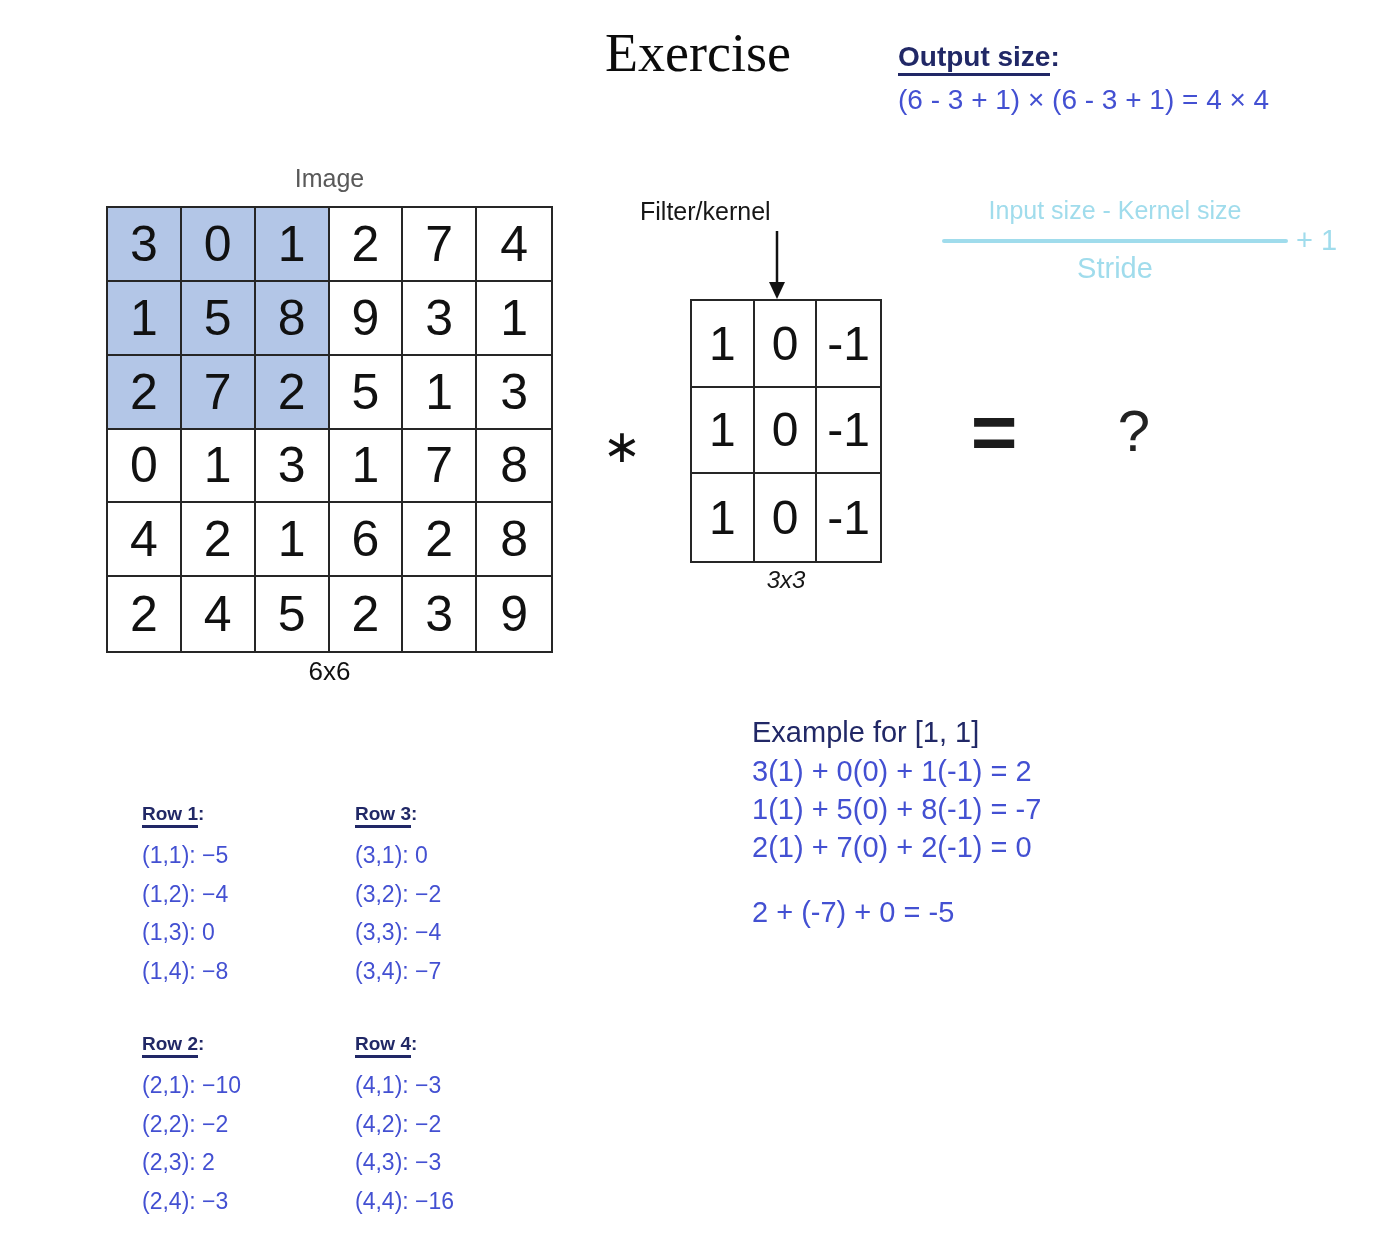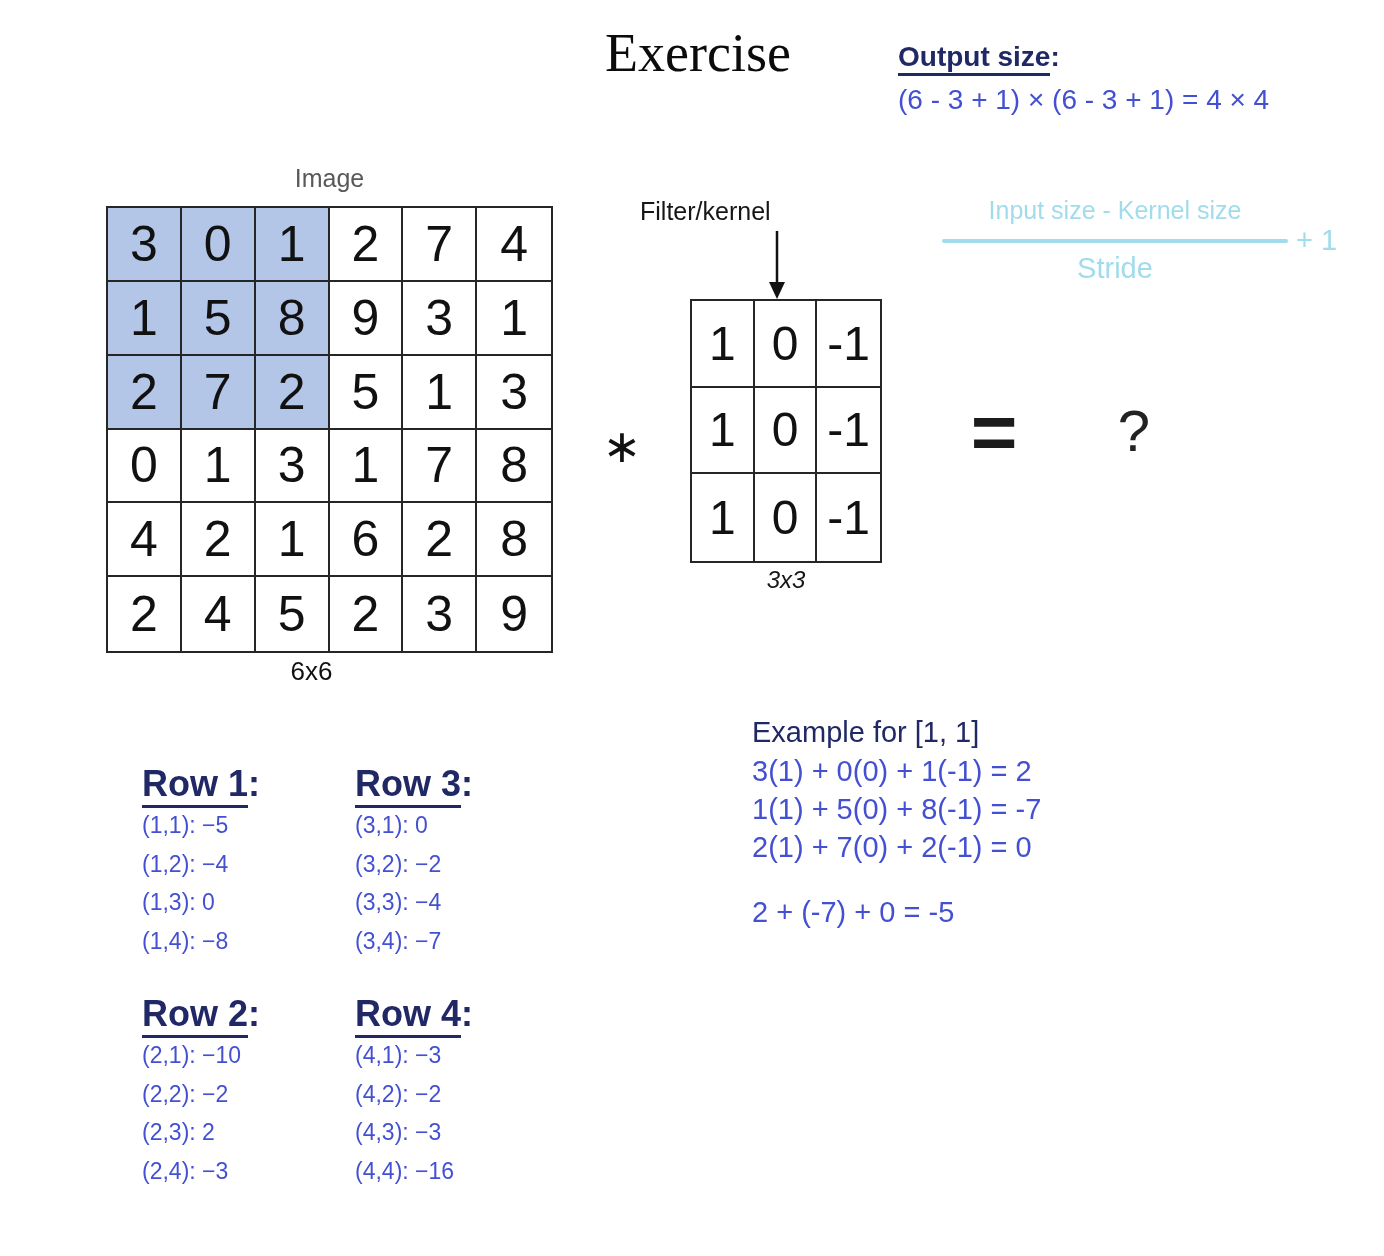--- a/index.html
+++ b/index.html
@@ -28,21 +28,21 @@
     border:2px solid #262626; box-sizing:border-box; background:#fff;
   }
   .cell {
     display:flex; align-items:center; justify-content:center;
     border-right:2px solid #262626; border-bottom:2px solid #262626;
     font-size:50px; color:#111; box-sizing:border-box;
   }
   .image-grid .cell:nth-child(6n) { border-right:none; }
   .image-grid .cell:nth-child(n+31) { border-bottom:none; }
   .cell.hl { background:var(--hl); }
-  .image-size { position:absolute; left:88px; top:656px; width:447px; text-align:center;
+  .image-size { position:absolute; left:106px; top:656px; width:447px; text-align:center;
     font-size:26px; color:#111; }
 
   
   .star { position:absolute; left:596px; top:404px; width:52px; height:84px;
     display:flex; align-items:center; justify-content:center;
     font-family:"DejaVu Sans", sans-serif; font-size:46px; color:#111; }
 
   
   .filter-label { position:absolute; left:640px; top:197px; width:292px; text-align:left;
     font-size:25px; color:#161616; white-space:nowrap; }
@@ -81,21 +81,21 @@
   .ex-title { font-size:29px; color:var(--navy); line-height:40px; }
   .ex-line { font-size:29px; color:var(--accent); line-height:38px; white-space:nowrap; }
   .ex-sum { margin-top:30px; font-size:29px; color:var(--accent); white-space:nowrap; }
 
   
   .res-block { position:absolute; }
   .rb1 { left:142px; top:764px; }
   .rb3 { left:355px; top:764px; }
   .rb2 { left:142px; top:994px; }
   .rb4 { left:355px; top:994px; }
-  .res-header { font-size:36px; font-weight:bold; color:var(--navy); line-height:40px; margin-bottom:2px; }
+  .res-header { font-size:19px; font-weight:bold; color:var(--navy); line-height:40px; margin-bottom:2px;margin-top:30px; }
   .res-item { font-size:23px; color:var(--accent); line-height:38.5px; white-space:nowrap; }
 </style>
 </head>
 <body>
 
 <div class="canvas">
 
   <div class="title">Exercise</div>
 
   <div class="output-block">

